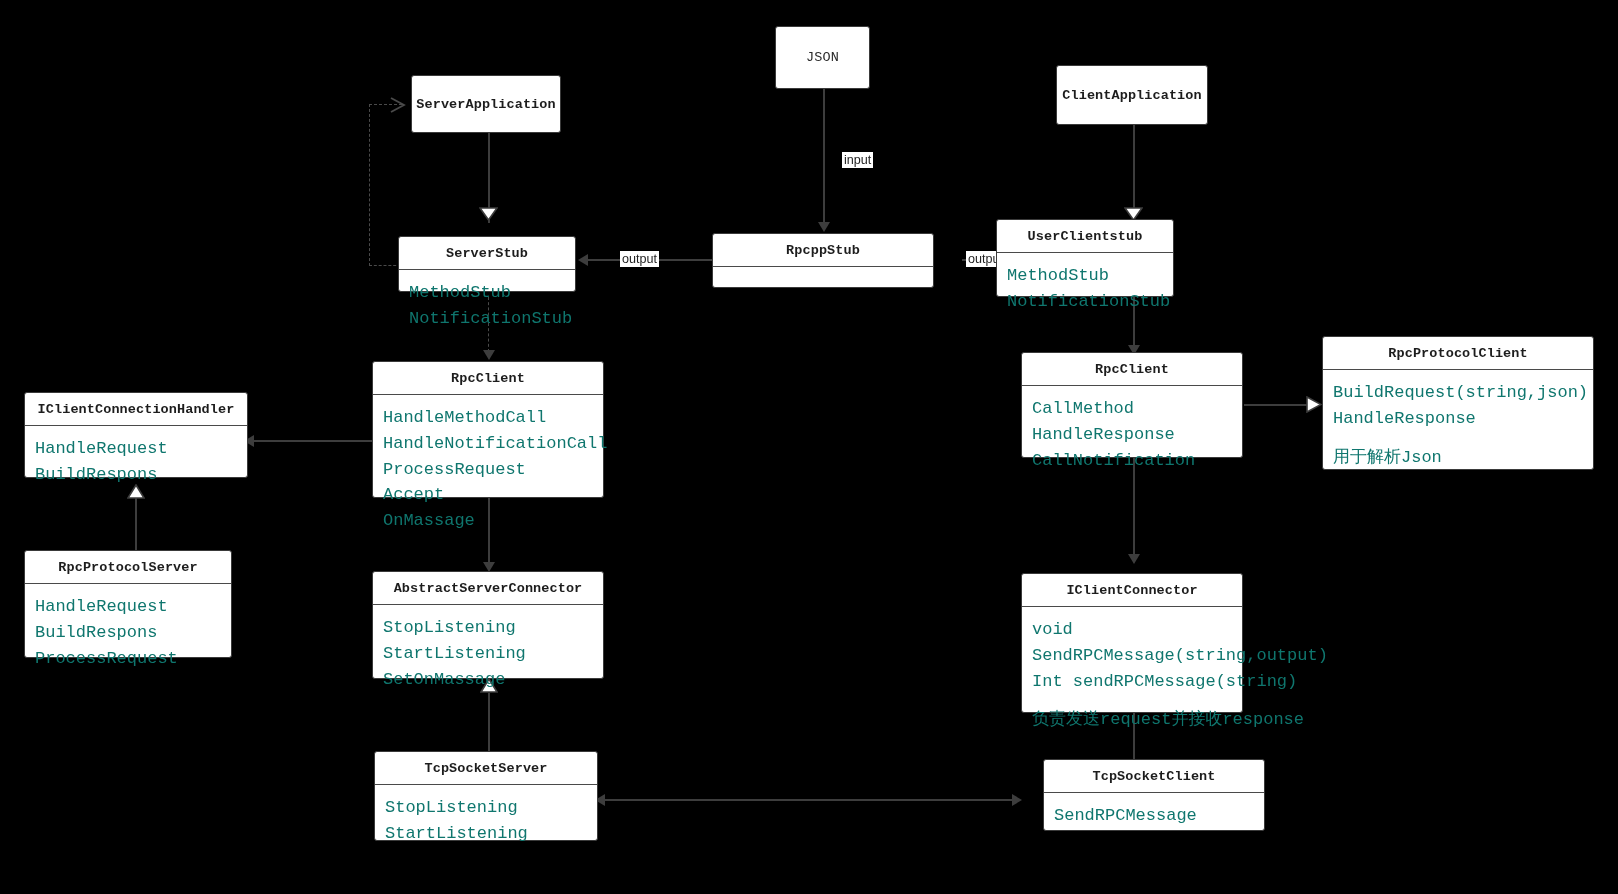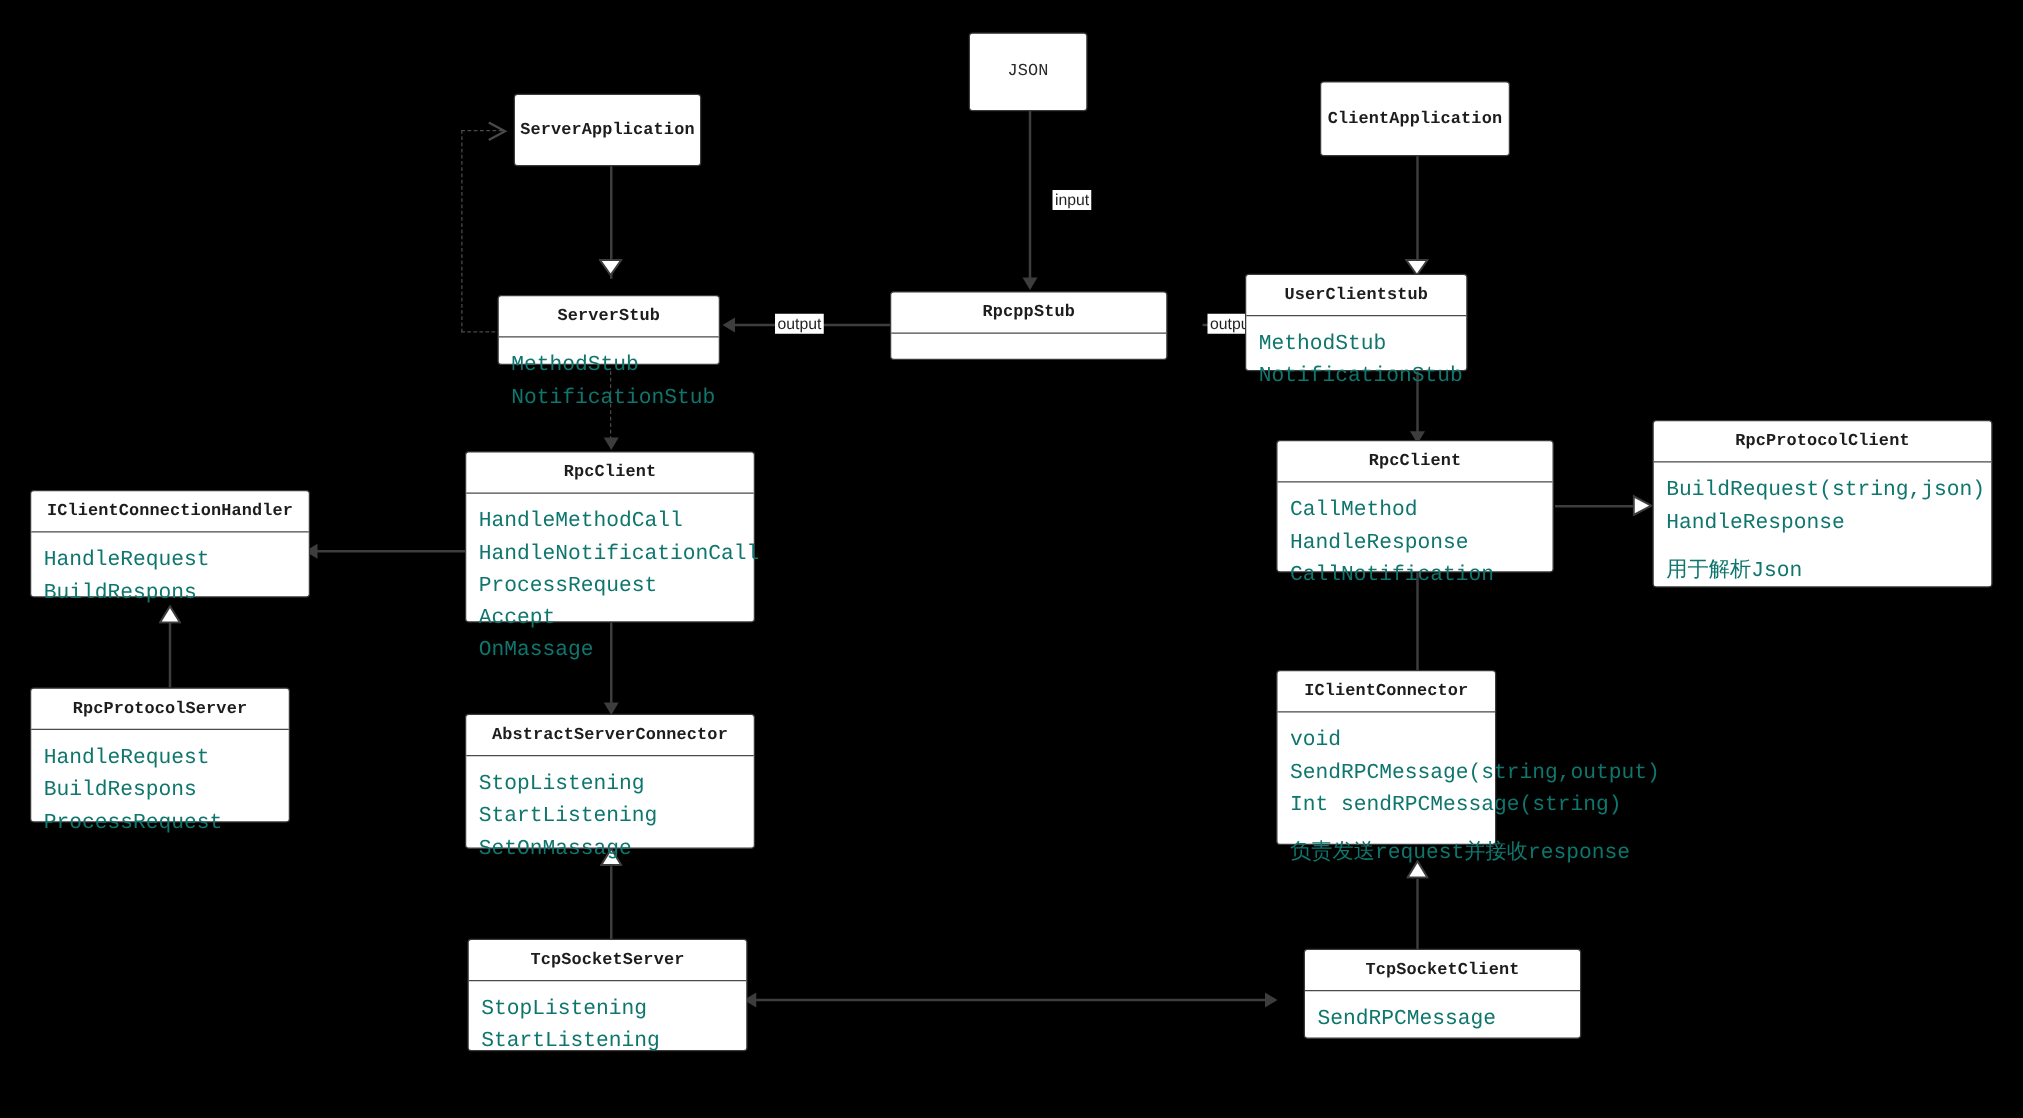--- a/index.html
+++ b/index.html
@@ -253,21 +253,21 @@
 
   <div class="node split" style="left:372px;top:571px;width:232px;height:108px;">
     <div class="title">AbstractServerConnector</div>
     <div class="body">
       <div class="ln">StopListening</div>
       <div class="ln">StartListening</div>
       <div class="ln">SetOnMassage</div>
     </div>
   </div>
 
-  <div class="node split" style="left:1021px;top:536px;width:176px;height:140px;">
+  <div class="node split" style="left:1021px;top:573px;width:222px;height:140px;">
     <div class="title">IClientConnector</div>
     <div class="body">
       <div class="ln">void</div>
       <div class="ln">SendRPCMessage(string,output)</div>
       <div class="ln">Int sendRPCMessage(string)</div>
       <div class="gap"></div>
       <div class="ln">负责发送request并接收response</div>
     </div>
   </div>
 

